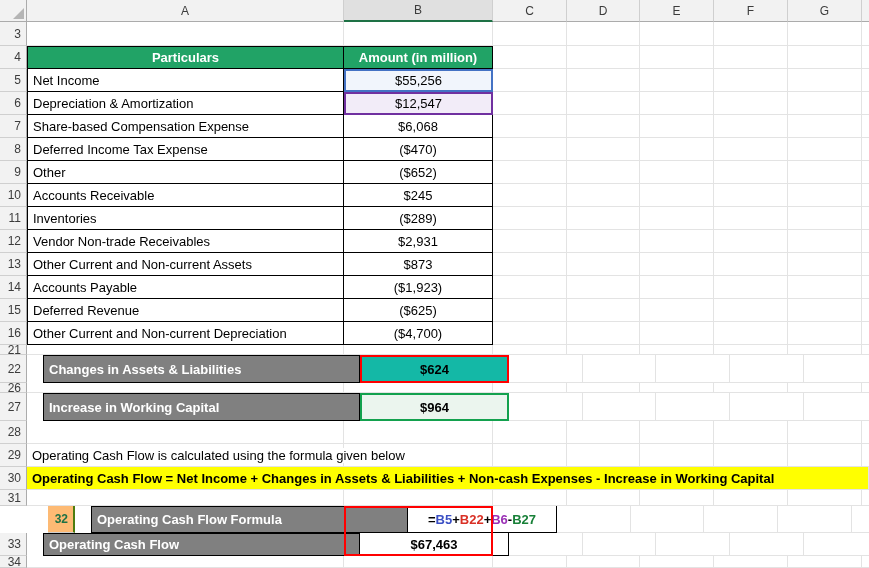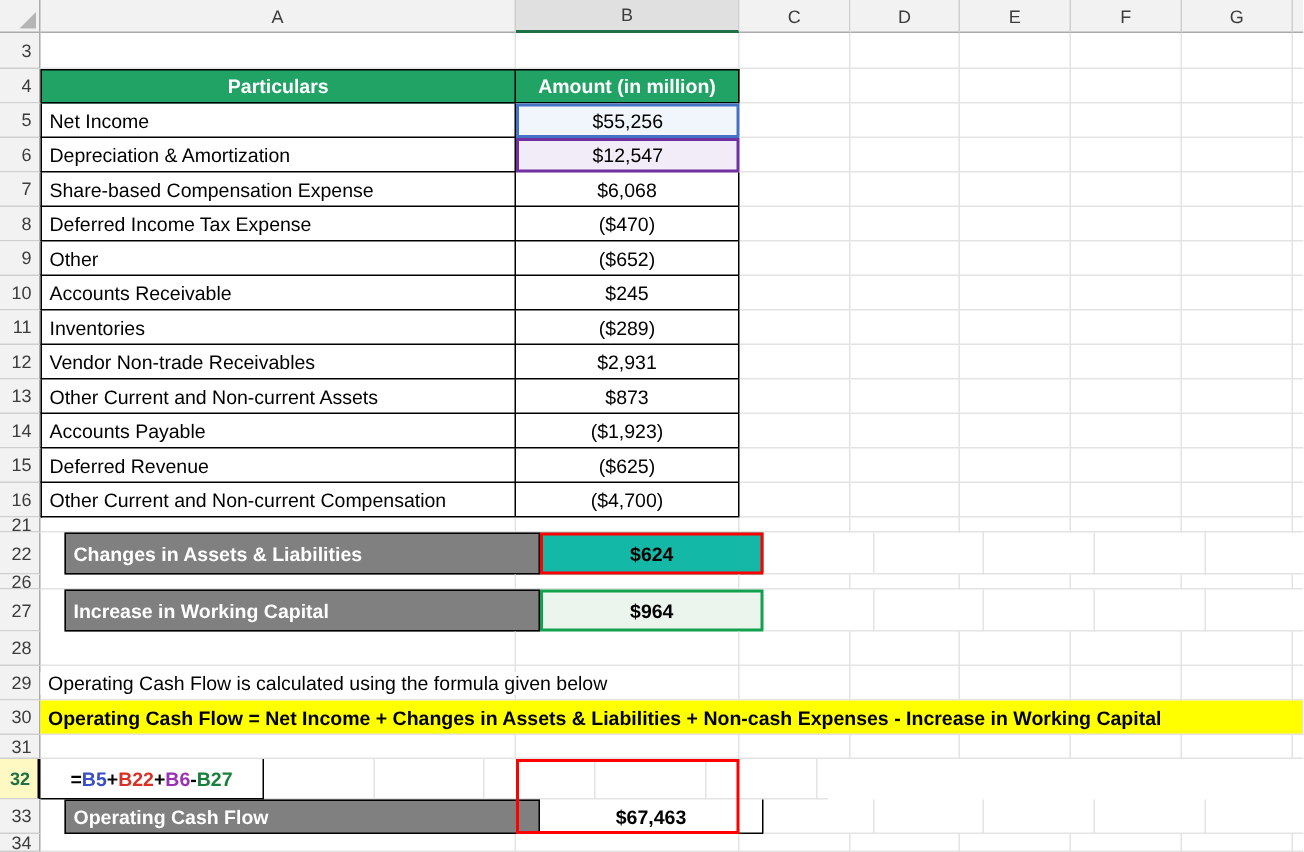--- a/index.html
+++ b/index.html
@@ -11,21 +11,21 @@
   .h-ch{height:22px} .h24{height:24px} .h23{height:23px} .h10{height:10px}
   .h28{height:28px} .h16{height:16px} .h27{height:27px} .h12{height:12px}
 
   
   .ch, .rh { background:#F2F2F2; color:#3c3c3c; font-size:12px; display:flex;
              align-items:center; overflow:hidden; flex:0 0 auto; }
   .ch { justify-content:center; border-right:1px solid #CFCFCF; border-bottom:1px solid #ABABAB; }
   .rh { width:27px; justify-content:flex-end; padding-right:5px;
         border-right:1px solid #ABABAB; border-bottom:1px solid #CFCFCF; }
   .ch.sel { background:#E0E0E0; border-bottom:2px solid #1E7145; }
-  .rh.sel { background:#fef9c3; color:#1E7145; font-weight:bold; border-right:2px solid #000000; }
+  .rh.sel { background:#fdba74; color:#1E7145; font-weight:bold; border-right:2px solid #4d7c0f;margin-left:48px; }
   .corner { width:27px; position:relative; border-right:1px solid #ABABAB; border-bottom:1px solid #ABABAB; background:#F2F2F2; }
   .corner::after { content:""; position:absolute; right:2px; bottom:2px; width:0; height:0;
                    border-left:11px solid transparent; border-bottom:11px solid #B5B5B5; }
 
   
   .c { display:flex; align-items:center; font-size:13px; color:#000; overflow:hidden;
        border-right:1px solid #E3E3E3; border-bottom:1px solid #E3E3E3; flex:0 0 auto; }
   .wA{width:317px} .wB{width:149px} .wC{width:74px} .wD{width:73px}
   .wE{width:74px} .wF{width:74px} .wG{width:74px} .wS{width:7px; border-right:none}
   .wFull{width:842px}
@@ -218,21 +218,21 @@
     <div class="c wB blk ctr">($625)</div>
     <div class="c wC"></div>
       <div class="c wD"></div>
     <div class="c wE"></div>
       <div class="c wF"></div>
     <div class="c wG"></div>
       <div class="c wS"></div>
   </div>
   <div class="row h23">
     <div class="rh">16</div>
-    <div class="c wA blk blkL lbl">Other Current and Non-current Compensation</div>
+    <div class="c wA blk blkL lbl">Other Current and Non-current Depreciation</div>
     <div class="c wB blk ctr">($4,700)</div>
     <div class="c wC"></div>
       <div class="c wD"></div>
     <div class="c wE"></div>
       <div class="c wF"></div>
     <div class="c wG"></div>
       <div class="c wS"></div>
   </div>
 
   <div class="row h10">
@@ -321,20 +321,21 @@
     <div class="c wC"></div>
       <div class="c wD"></div>
     <div class="c wE"></div>
       <div class="c wF"></div>
     <div class="c wG"></div>
       <div class="c wS"></div>
   </div>
 
   <div class="row h27">
     <div class="rh sel">32</div>
+    <div class="c wA gray">Operating Cash Flow Formula</div>
     <div class="c wB blk ctr fx">
       <span class="op">=</span>
       <span class="refblu">B5</span>
       <span class="op">+</span>
       <span class="refred">B22</span>
       <span class="op">+</span>
       <span class="refpur">B6</span>
       <span class="op">-</span>
       <span class="refgrn">B27</span>
     </div>

